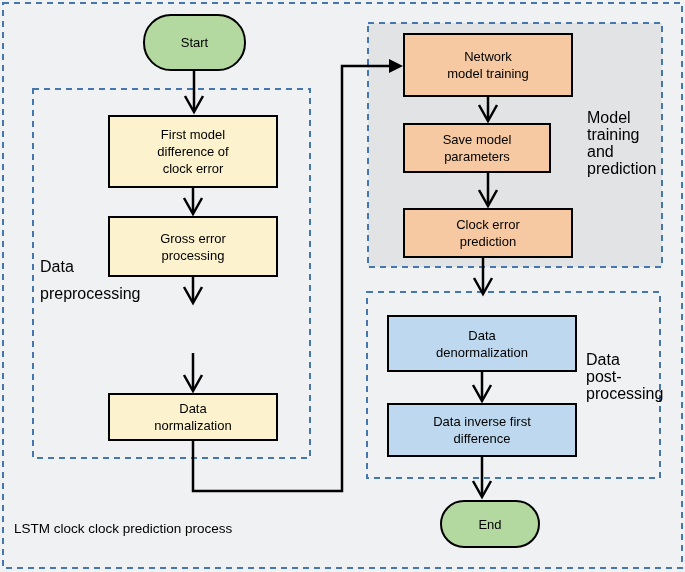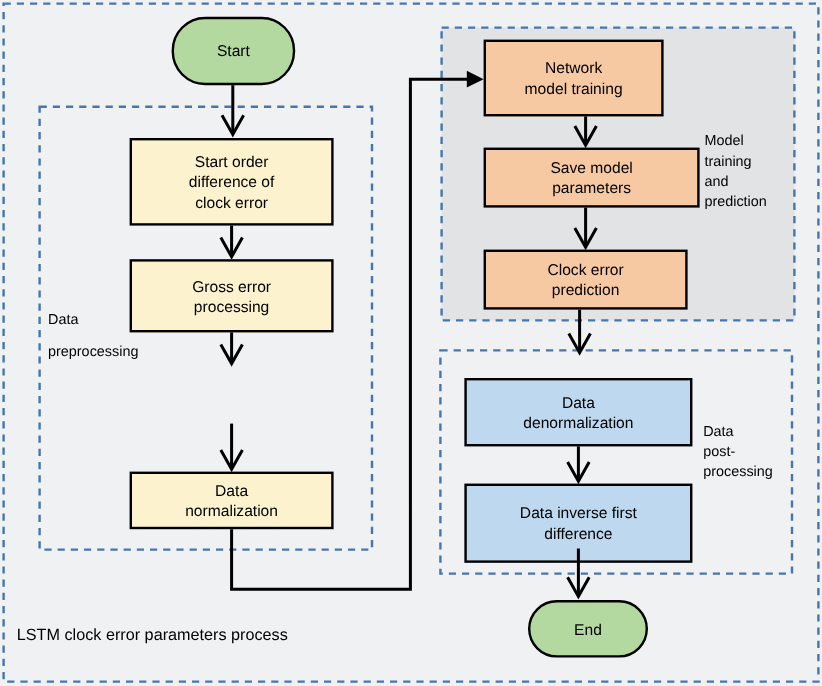--- a/index.html
+++ b/index.html
@@ -21,21 +21,21 @@
     border:2px solid var(--node-border);
     display:flex; align-items:center; justify-content:center;
     font-size:13px; line-height:17px; text-align:center;
   }
   .node span{white-space:pre-line;}
   .terminal{background:var(--start-end-fill); border-radius:28px;}
   .yellow{background:var(--preprocess-fill);}
   .orange{background:var(--training-fill);}
   .blue{background:var(--postprocess-fill);}
   .glabel{
-    position:absolute; z-index:2; font-size:12px; line-height:17px;
+    position:absolute; z-index:2; font-size:16px; line-height:17px;
     text-align:left; white-space:pre-line;
   }
   .glabel.wide{line-height:27px;}
   .title{
     position:absolute; z-index:2; left:14px; top:521px; font-size:13.5px;
   }
 </style>
 </head>
 <body>
 
@@ -46,76 +46,76 @@
     <rect x="33" y="89" width="277" height="369" fill="none" stroke="#4577ae" stroke-width="2" stroke-dasharray="6 5"></rect>
     <rect x="368" y="23" width="294" height="244" fill="#e2e3e4" stroke="#4577ae" stroke-width="2" stroke-dasharray="6 5"></rect>
     <rect x="367" y="292" width="293" height="186" fill="none" stroke="#4577ae" stroke-width="2" stroke-dasharray="6 5"></rect>
   </svg>
 
   <div class="node terminal" style="left:143px; top:14px; width:103px; height:57px;">
     <span>Start</span>
   </div>
 
   <div class="node yellow" style="left:108px; top:115px; width:170px; height:73px;">
-    <span>Start order
+    <span>First model
 difference of
 clock error</span>
   </div>
 
   <div class="node yellow" style="left:108px; top:216px; width:170px; height:61px;text-align:center;">
     <span>Gross error
 processing</span>
   </div>
 
 
   <div class="node yellow" style="left:108px; top:393px; width:170px; height:48px;">
     <span>Data
 normalization</span>
   </div>
 
-  <div class="node orange" style="left:403px; top:33px; width:150px; height:64px;">
+  <div class="node orange" style="left:403px; top:33px; width:170px; height:64px;">
     <span>Network
 model training</span>
   </div>
 
-  <div class="node orange" style="left:403px; top:123px; width:180px; height:50px;">
+  <div class="node orange" style="left:403px; top:123px; width:148px; height:50px;">
     <span>Save model
 parameters</span>
   </div>
 
   <div class="node orange" style="left:403px; top:208px; width:170px; height:50px;">
     <span>Clock error
 prediction</span>
   </div>
 
   <div class="node blue" style="left:387px; top:315px; width:190px; height:57px;">
     <span>Data
 denormalization</span>
   </div>
 
-  <div class="node blue" style="left:387px; top:403px; width:190px; height:66px;">
+  <div class="node blue" style="left:387px; top:403px; width:190px; height:54px;">
     <span>Data inverse first
 difference</span>
   </div>
 
   <div class="node terminal" style="left:440px; top:500px; width:100px; height:48px;">
     <span>End</span>
   </div>
 
   <div class="glabel wide" style="left:40px; top:253px;">Data
 preprocessing</div>
   <div class="glabel" style="left:587px; top:109px;">Model
 training
 and
 prediction</div>
   <div class="glabel" style="left:586px; top:351px;">Data
 post-
 processing</div>
 
-  <div class="title">LSTM clock error parameters process</div>
+  <div class="title">LSTM clock clock prediction process</div>
 
   <svg class="layer layer-arrows" stroke="#000" stroke-width="2.5" fill="none">
     <g>
       <line x1="194" y1="71" x2="194" y2="111"></line>
       <polyline points="185,96 194,112 203,96"></polyline>
     </g>
     <g>
       <line x1="193" y1="188" x2="193" y2="213"></line>
       <polyline points="184,198 193,214 202,198"></polyline>
     </g>

